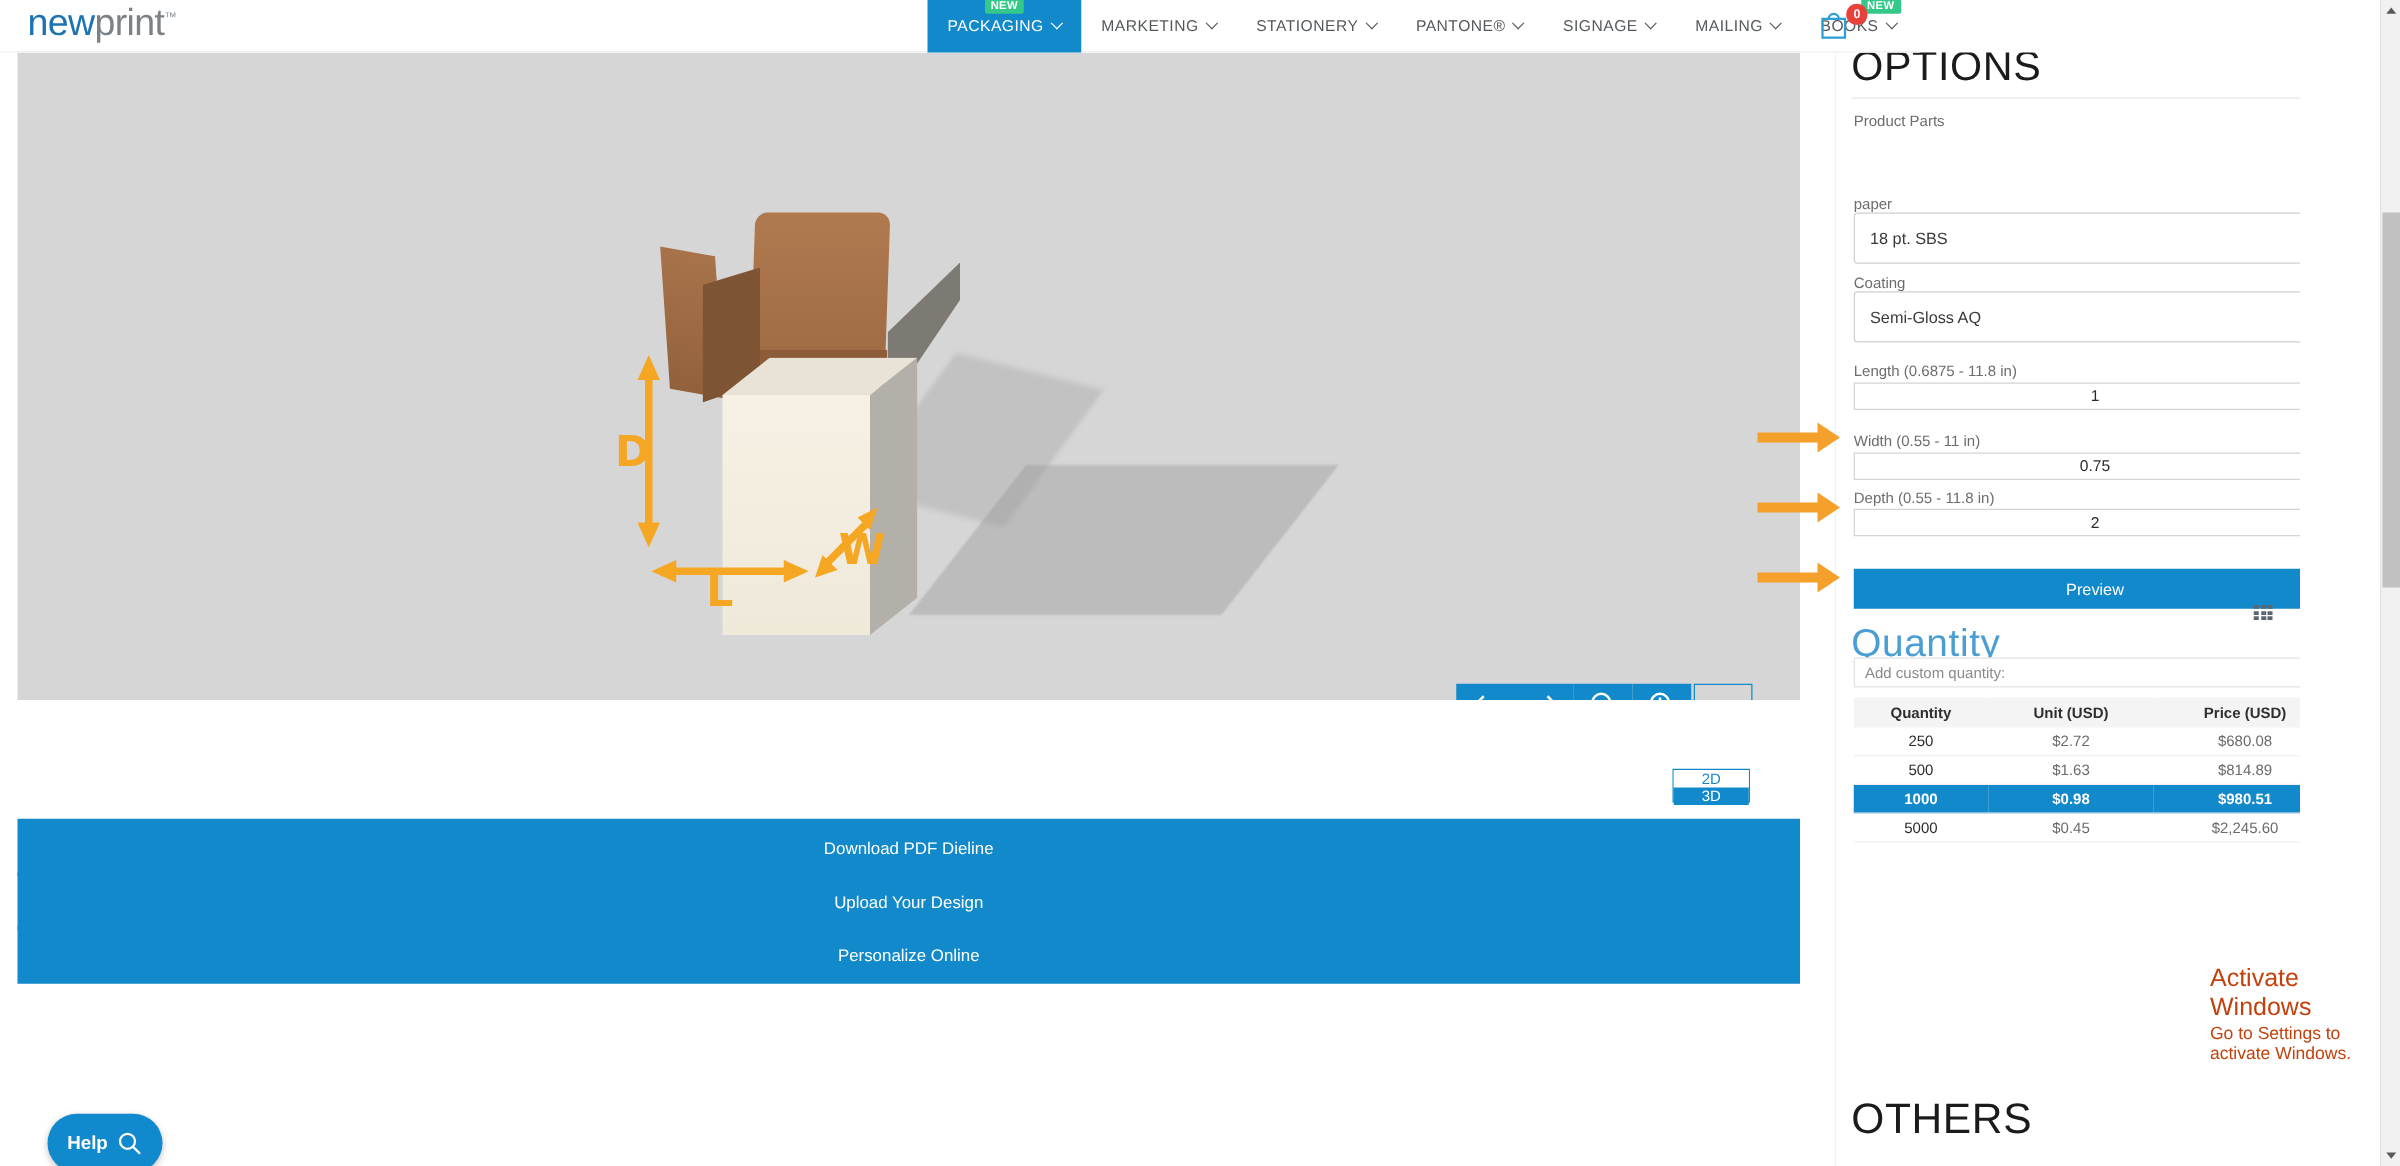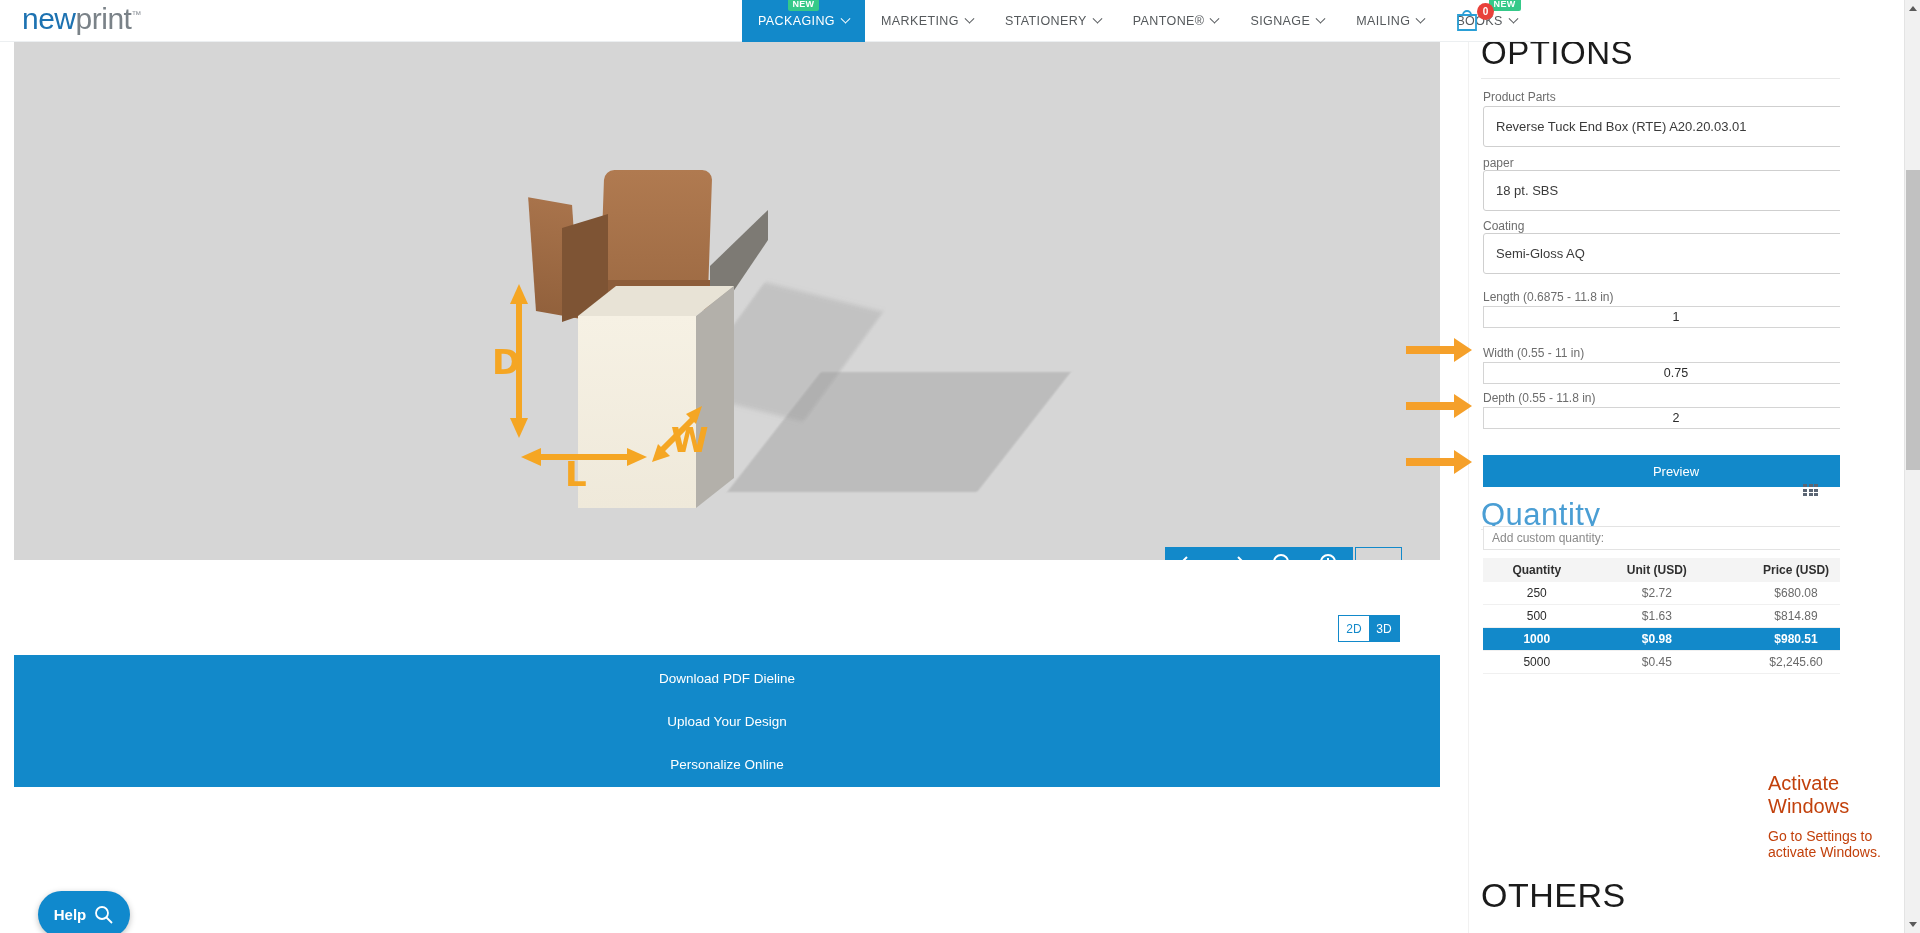--- a/index.html
+++ b/index.html
@@ -173,20 +173,21 @@
     border: 1px solid #1289ca;
     margin-left: 2px;
     cursor: pointer;
   }
 
   .dim-toggle {
     position: absolute; left: 1338px; top: 573px;
     display: flex; width: 62px; height: 27px;
     border: 1px solid #1289ca;
     font-size: 12px;
+    flex-direction: column;
   }
   .dim-toggle div {
     flex: 1; display: flex; align-items: center; justify-content: center;
     cursor: pointer;
   }
   .dt-2d { background: #ffffff; color: #1289ca; }
   .dt-3d { background: #1289ca; color: #ffffff; }
 
   .action-btn {
     position: absolute; left: 14px;
@@ -306,21 +307,21 @@
     background: #1289ca; color: #ffffff; font-weight: bold;
   }
   .qty-table tr { cursor: pointer; }
 
   .watermark {
     position: absolute; left: 1768px; top: 772px;
     color: #c2410c; pointer-events: none;
     z-index: 60;
   }
   .wm-title { font-size: 20px; }
-  .wm-sub { font-size: 14px; margin-top: 10px; }
+  .wm-sub { font-size: 14px; margin-top: 0; }
 
   
   .ann-arrow { position: absolute; z-index: 50; pointer-events: none; }
   .ann-arrow .shaft {
     position: absolute; left: 0; top: 8px;
     width: 52px; height: 8px; background: #f5a02a;
   }
   .ann-arrow .head {
     position: absolute; left: 48px; top: 0;
     width: 0; height: 0;
@@ -489,24 +490,20 @@
     </svg>
   </div>
 </div>
 
 <div class="panel">
 
   <div class="panel-title" style="top:-8px;">OPTIONS</div>
   <div class="panel-rule" style="top:36px;"></div>
 
   <div class="field-label" style="top:48px;">Product Parts</div>
-  <div class="select-box" style="top:64px;">
-    <span>Reverse Tuck End Box (RTE) A20.20.03.01</span>
-    <span class="select-caret"></span>
-  </div>
 
   <div class="field-label" style="top:114px;">paper</div>
   <div class="select-box" style="top:128px;">
     <span>18 pt. SBS</span>
     <span class="select-caret"></span>
   </div>
 
   <div class="field-label" style="top:177px;">Coating</div>
   <div class="select-box" style="top:191px;">
     <span>Semi-Gloss AQ</span>

